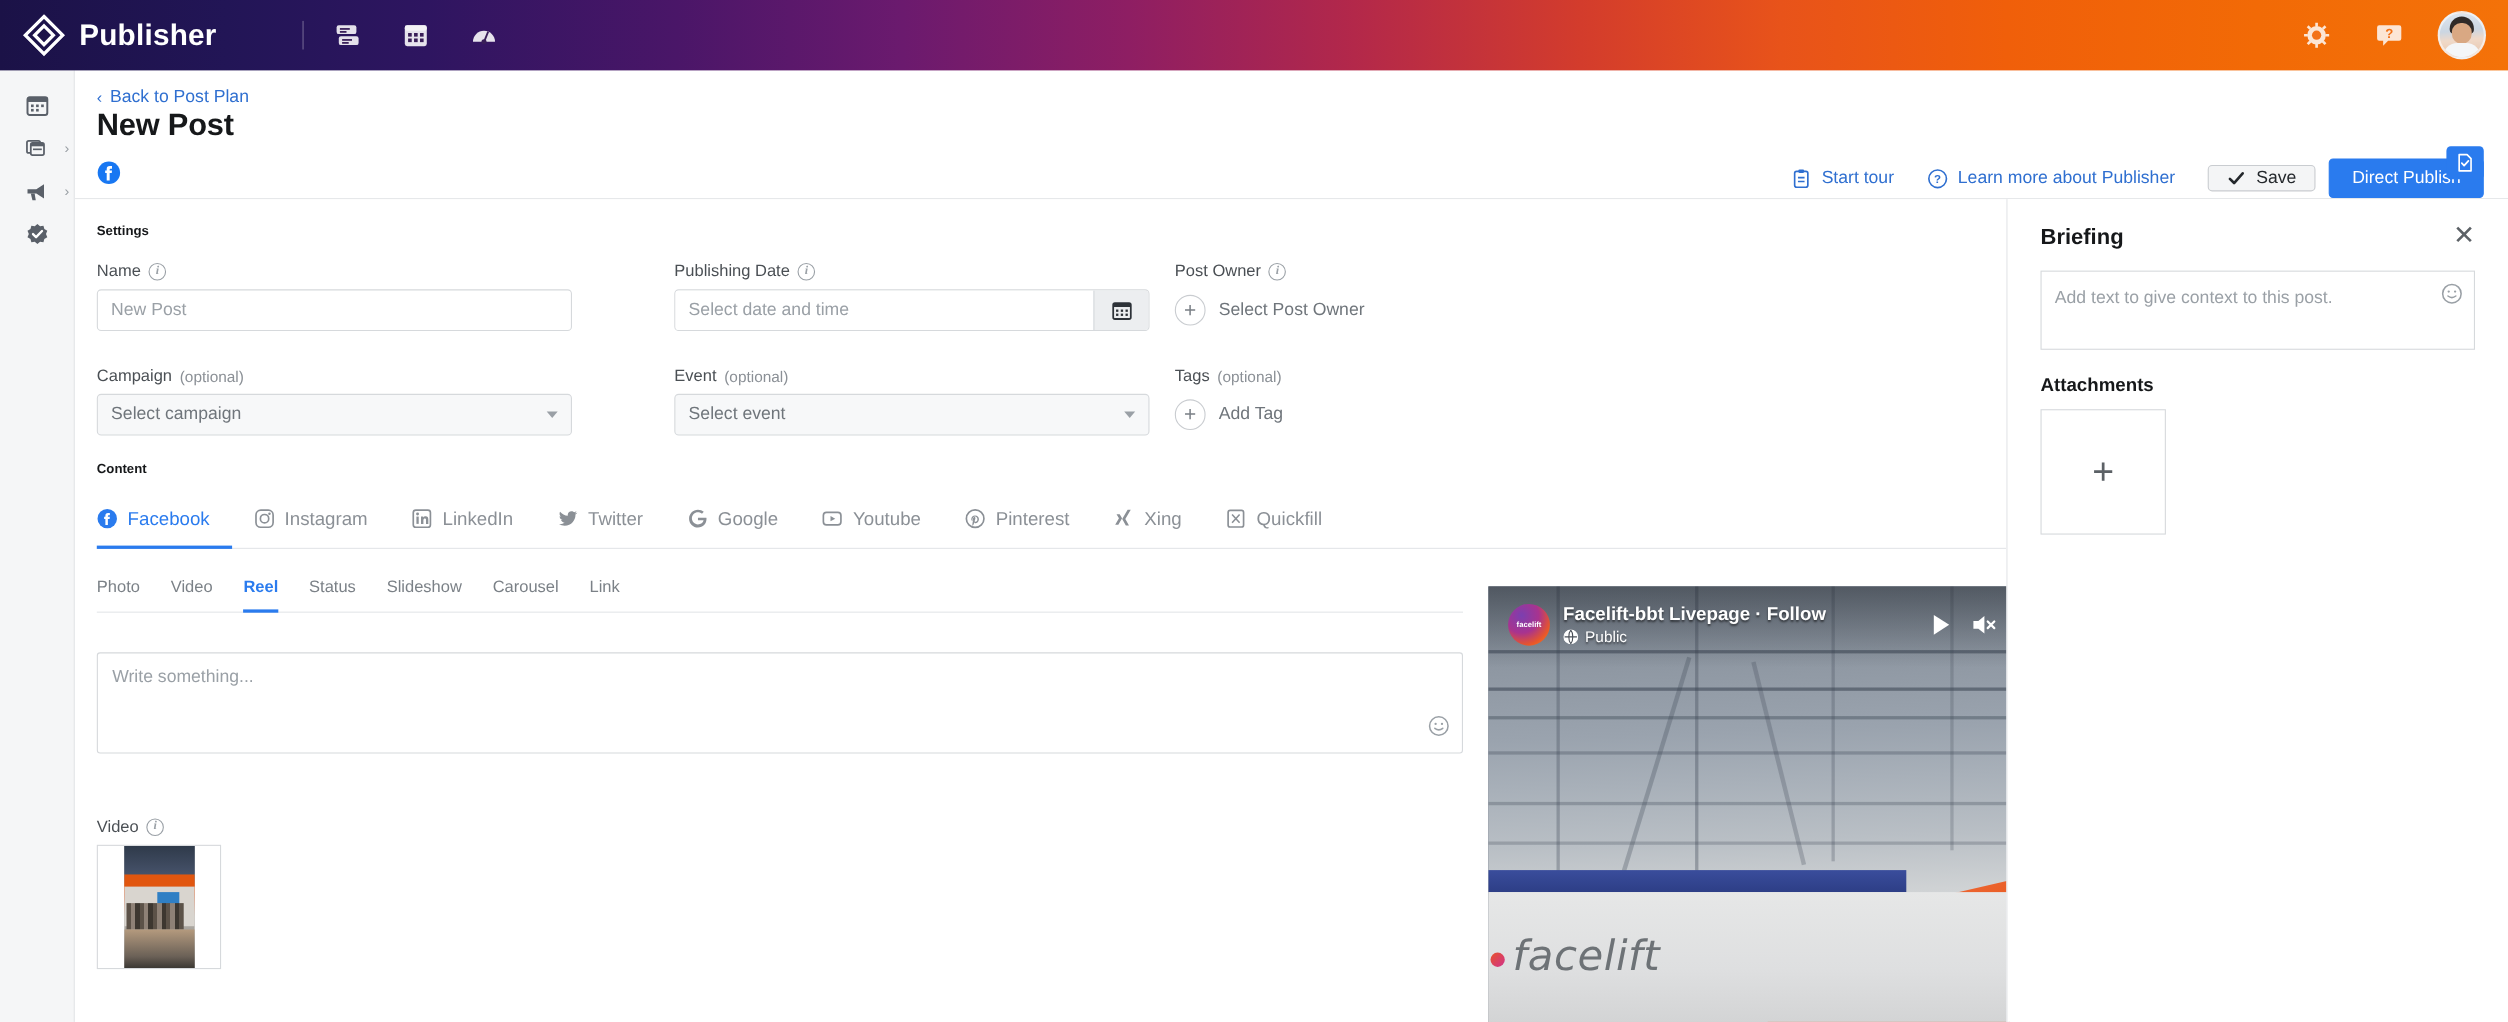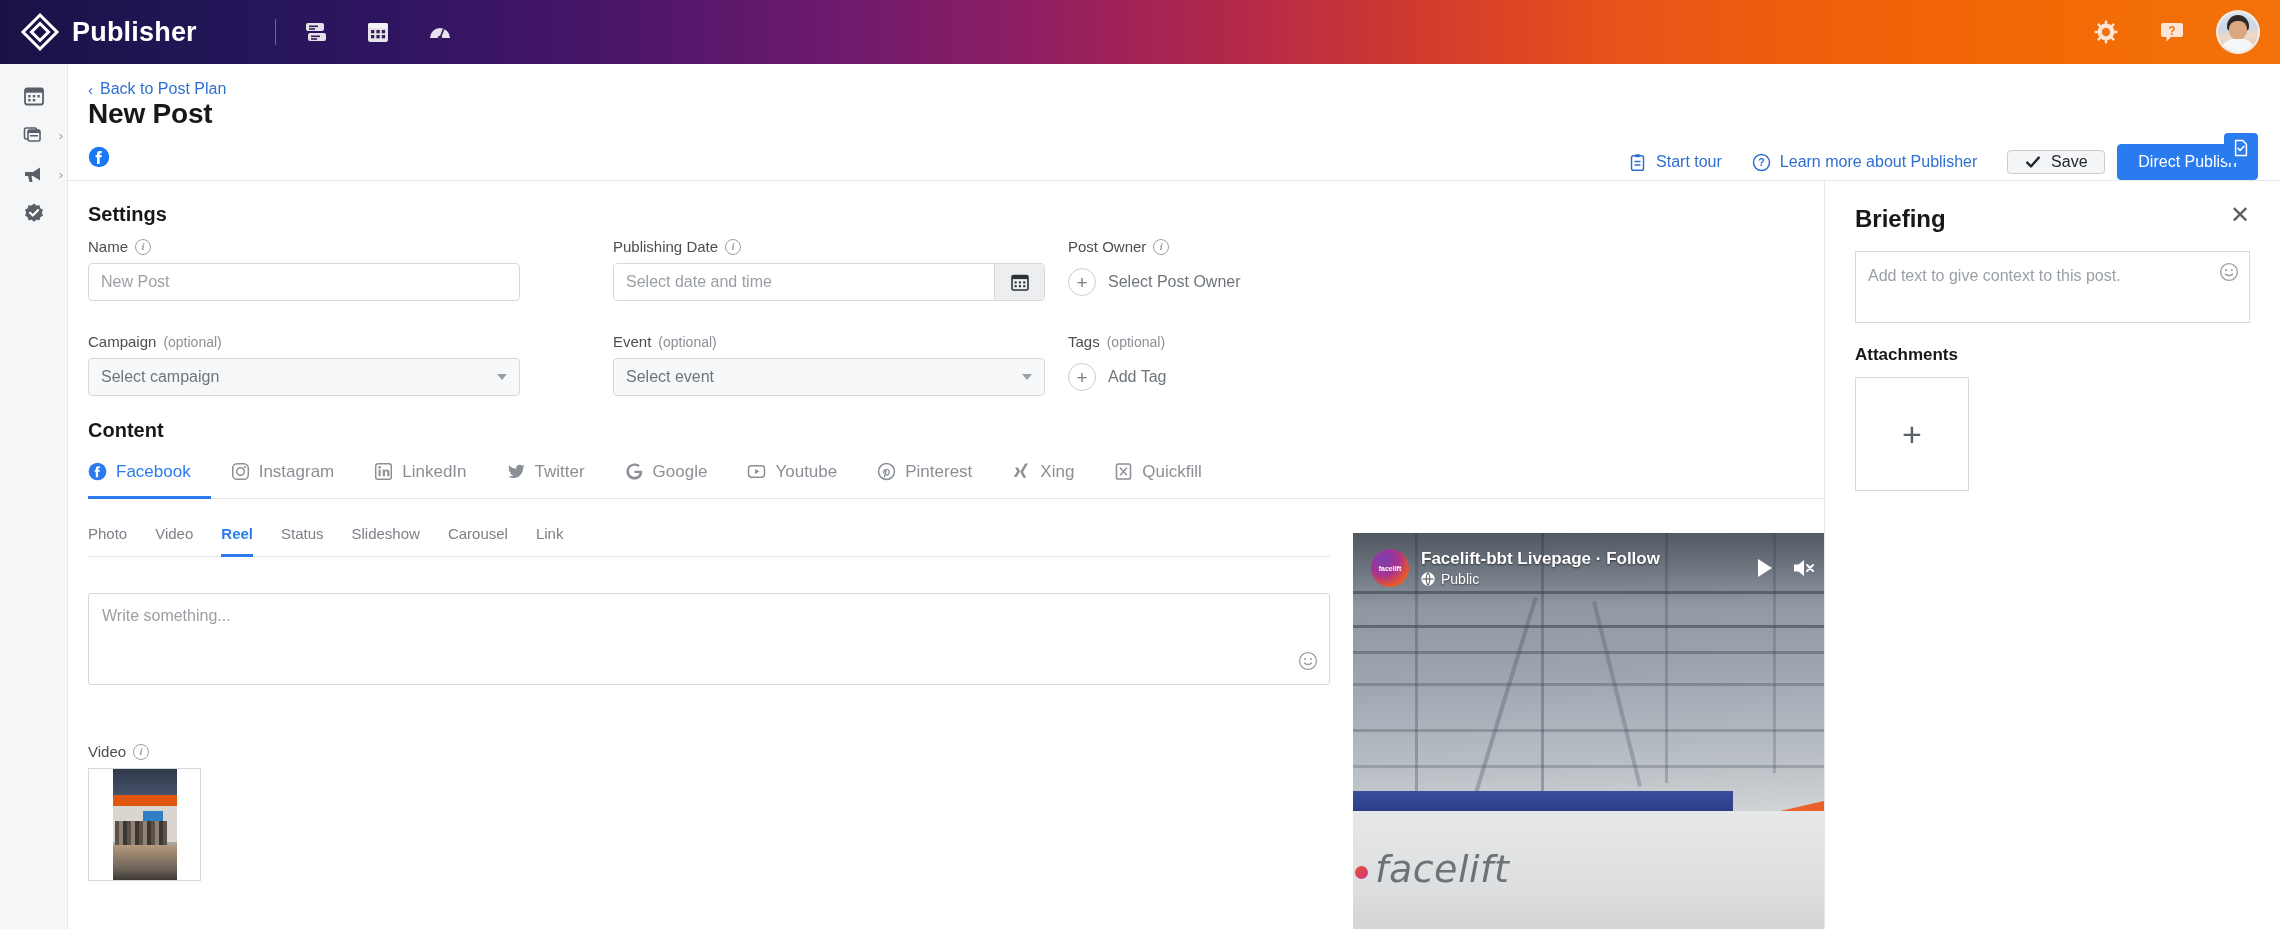--- a/index.html
+++ b/index.html
@@ -136,21 +136,21 @@
   }
 
   
   #main {
     position: absolute; top: 181px; left: 68px;
     width: 1756px; height: 748px;
     background: #ffffff;
     overflow: hidden;
   }
   .section-title {
-    font-size: 20px; font-weight: bold; color: #16181a;
+    font-size: 12px; font-weight: bold; color: #16181a;
   }
   .fld-label {
     font-size: 15px; color: #4a4f54; display:flex; align-items:center; gap:7px;
     margin-bottom: 8px;
   }
   .fld-label .opt { color: #8b9096; font-size: 14px; }
   .info-i {
     width: 16px; height: 16px; border-radius: 50%;
     border: 1.4px solid #9aa0a6; color: #9aa0a6;
     font-size: 11px; font-style: italic; font-weight: bold;
@@ -320,21 +320,21 @@
     position: absolute; top: 181px; right: 0;
     width: 456px; height: 748px;
     background: #ffffff;
     border-left: 1px solid #e3e5e8;
     z-index: 50;
     padding: 24px 30px;
   }
   #briefing-head {
     display: flex; align-items: flex-start; justify-content: space-between;
   }
-  #briefing-title { font-size: 24px; font-weight: bold; color: #16181a; }
+  #briefing-title { font-size: 20px; font-weight: bold; color: #16181a; }
   #briefing-close { color: #5c6166; font-size: 24px; line-height: .8; cursor: pointer; }
   #briefing-box {
     position: relative; margin-top: 18px;
     width: 100%; height: 72px;
     border: 1px solid #d6d9dc; background: #fff;
   }
   #briefing-ph { position: absolute; left: 12px; top: 15px; font-size: 16px; color: #9aa0a6; }
   #briefing-emoji { position: absolute; right: 10px; top: 10px; cursor: pointer; }
   #attach-title { margin-top: 22px; font-size: 17px; font-weight: bold; color: #16181a; }
   #attach-box {

